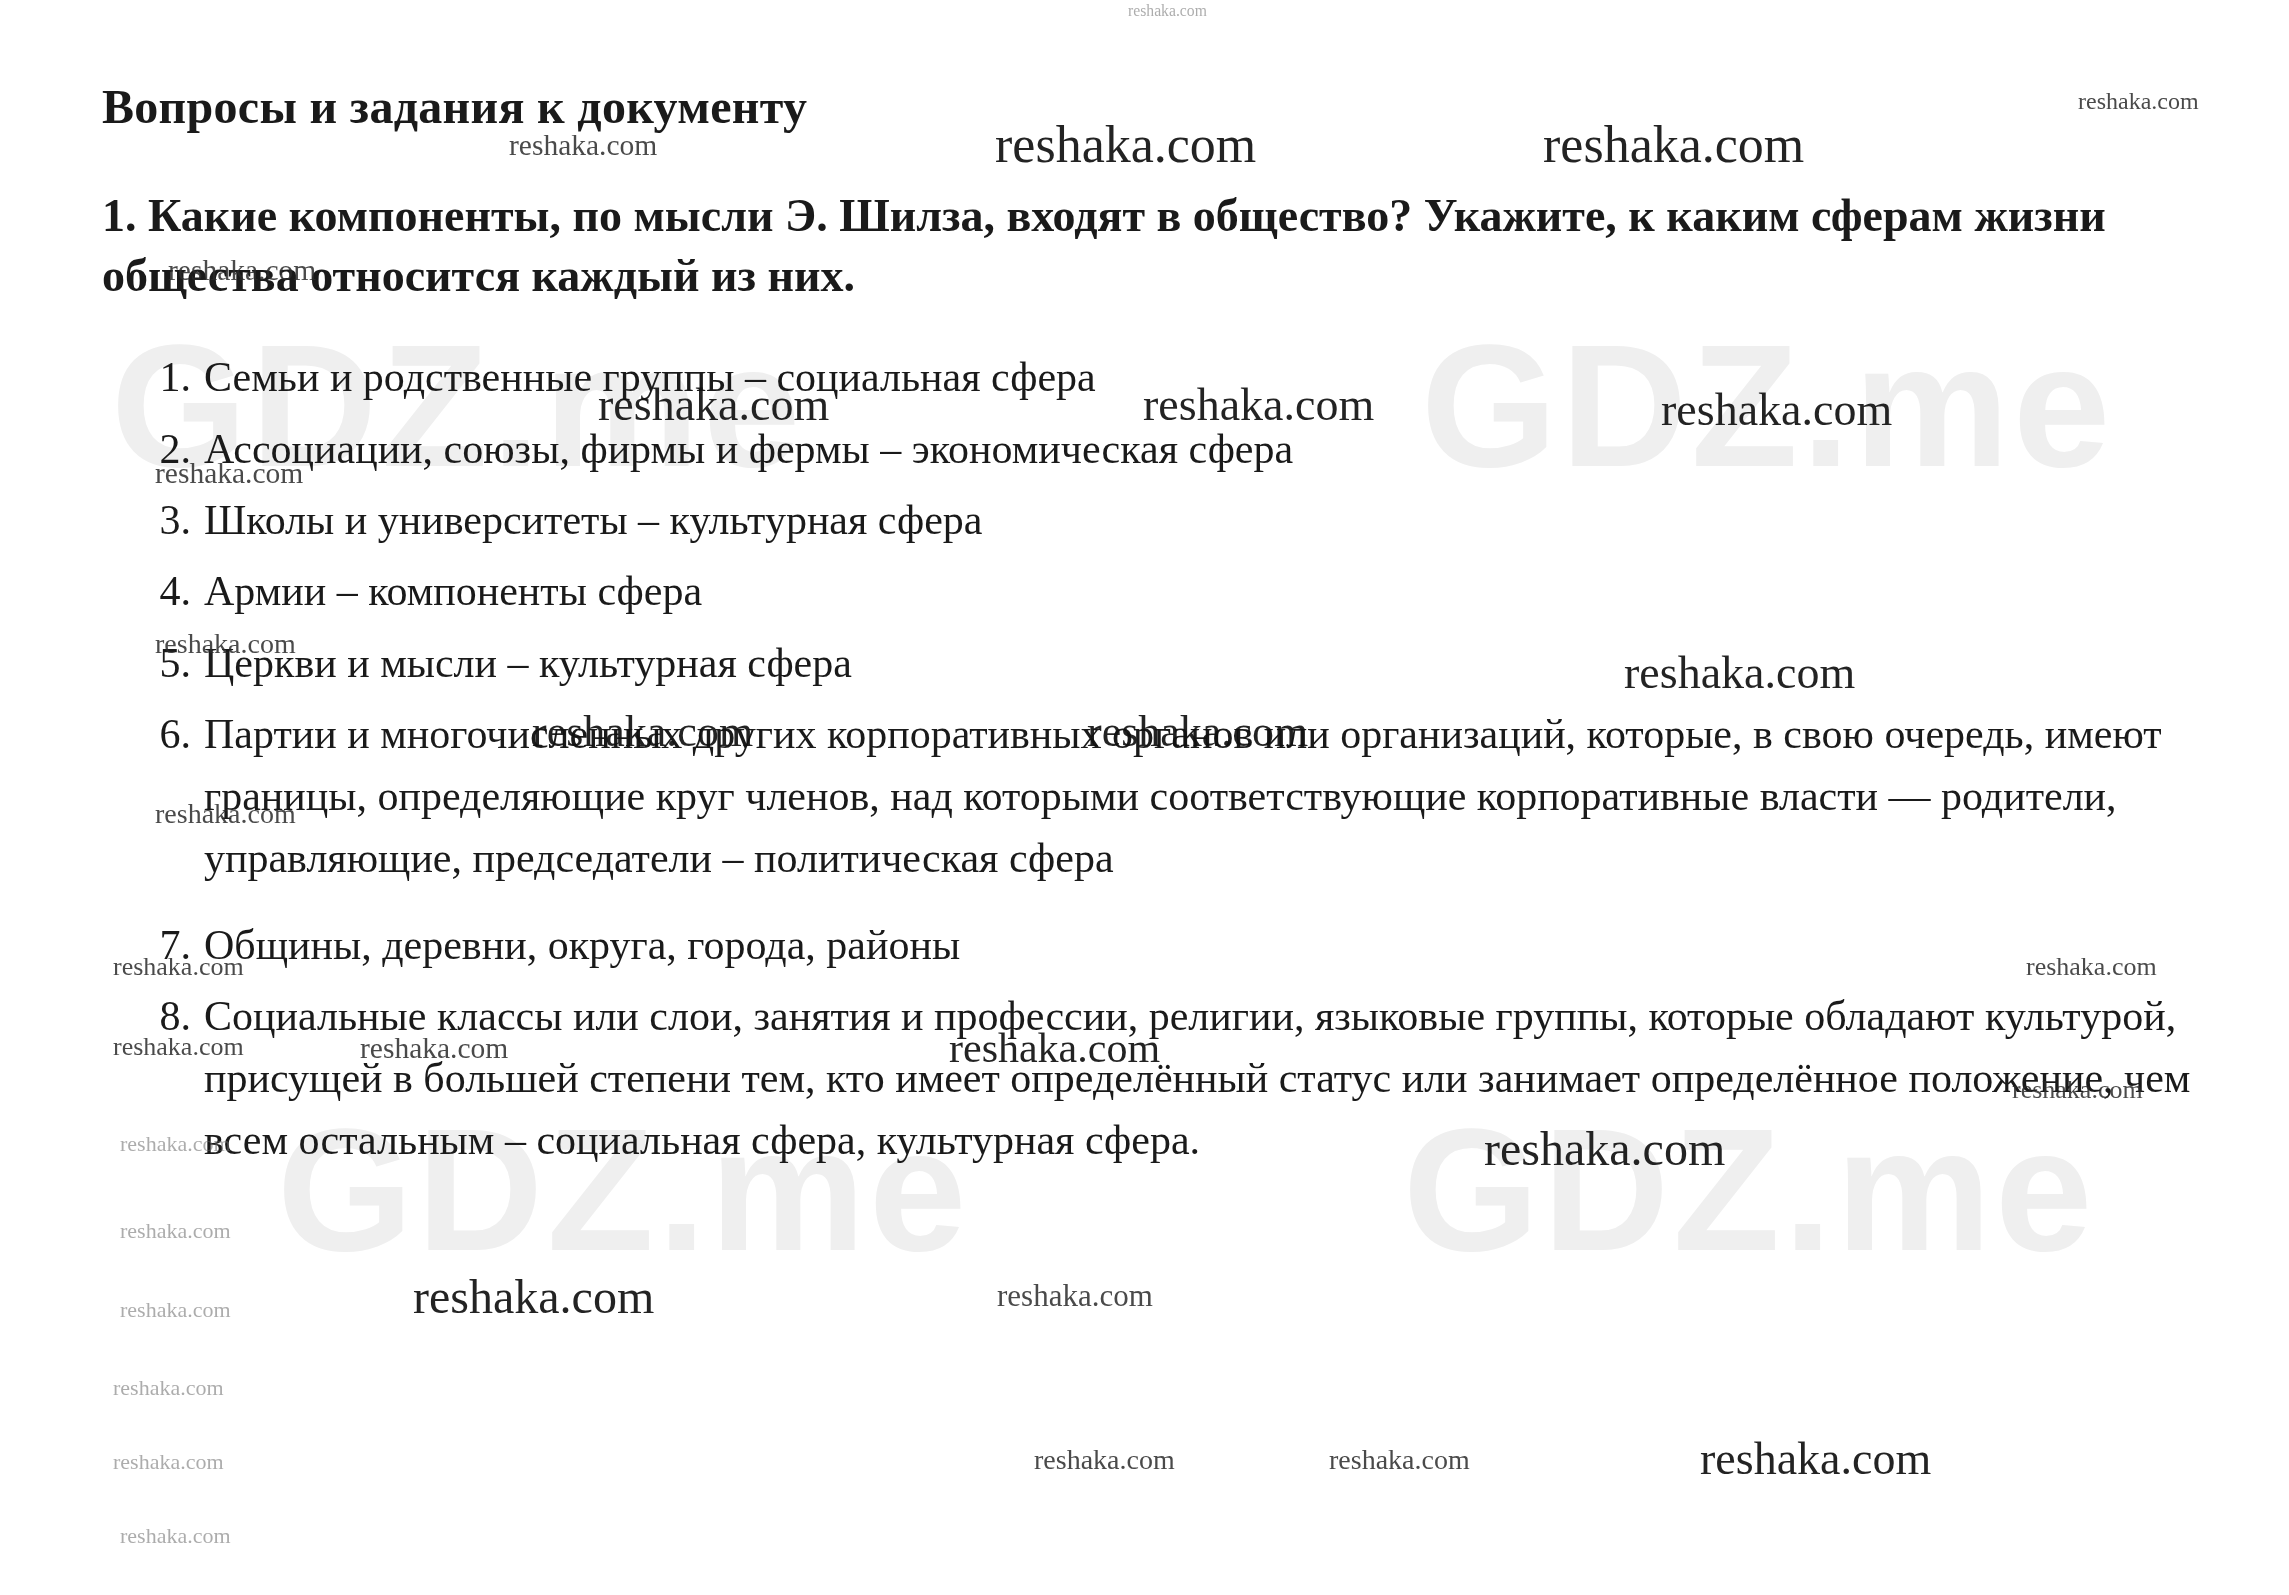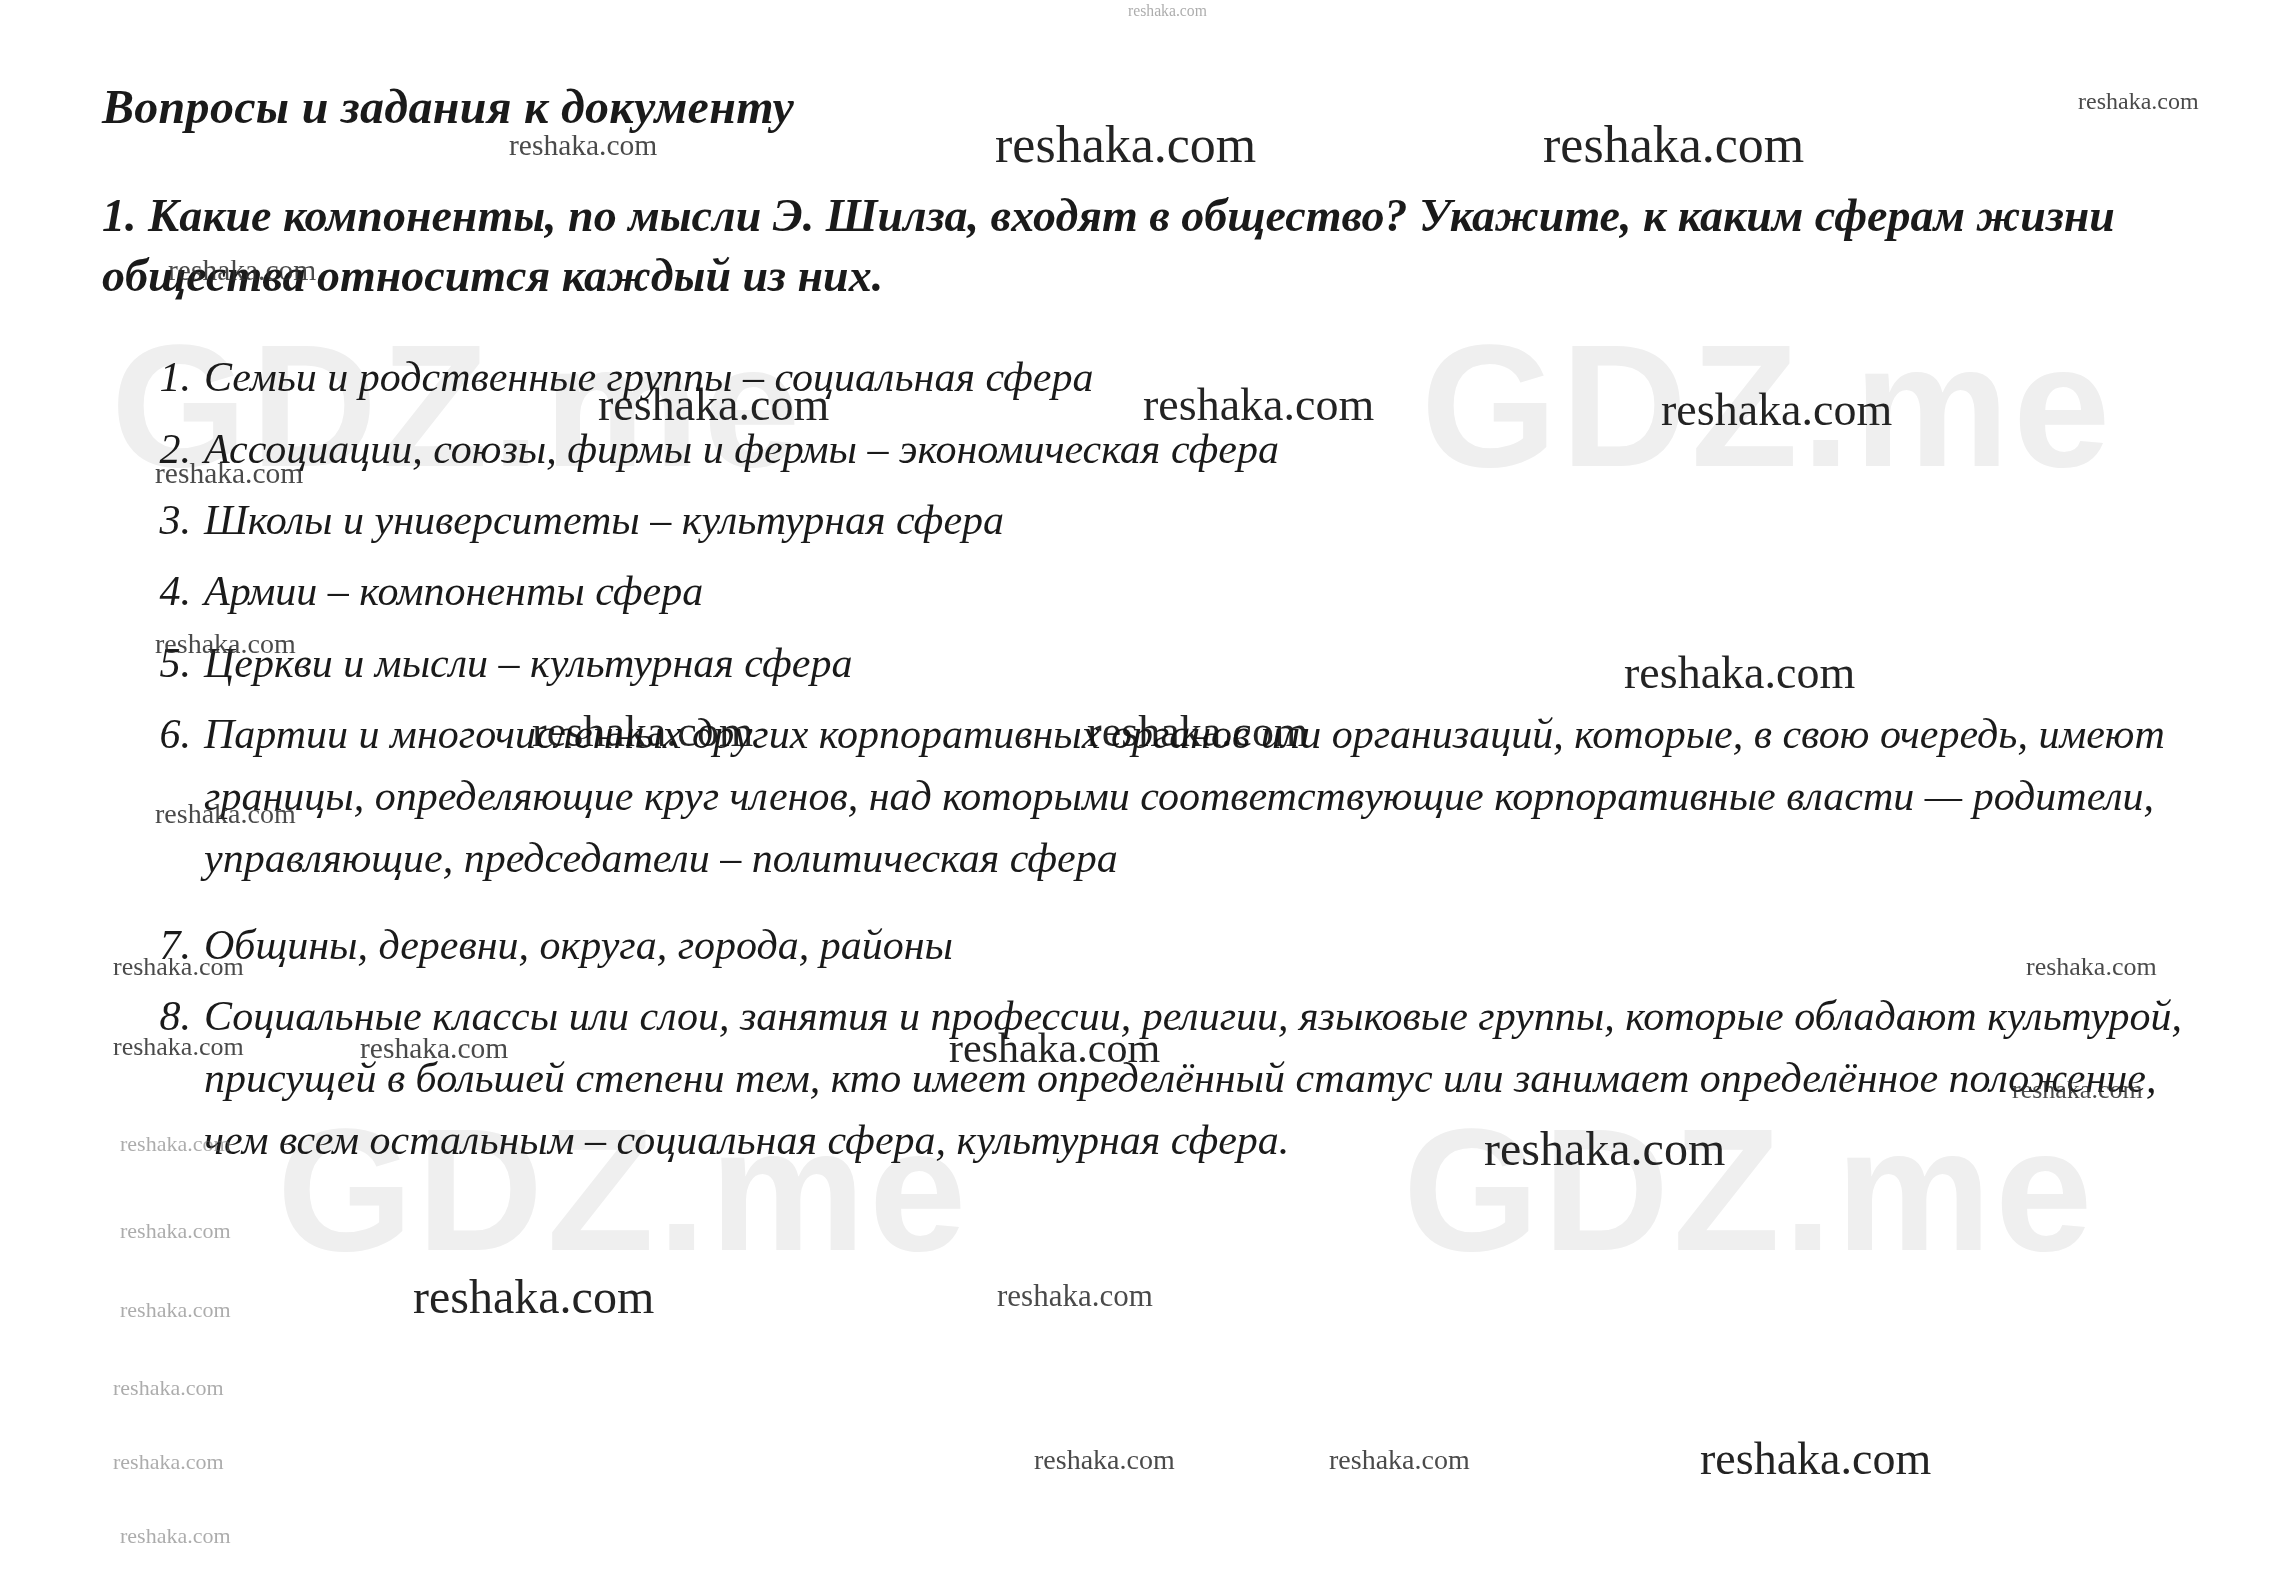--- a/index.html
+++ b/index.html
@@ -16,21 +16,20 @@
     color: #1a1a1a;
   }
 
   
   .page {
     position: absolute;
     inset: 0;
     padding: 55px 65px 0 102px;
     box-sizing: border-box;
     z-index: 2;
-    font-style: italic;
   }
 
   .doc-title {
     font-family: "Liberation Serif", serif;
     font-weight: bold;
     font-size: 48px;
     letter-spacing: 0.3px;
     margin: 26px 0 0 0;
     line-height: 1.1;
   }

